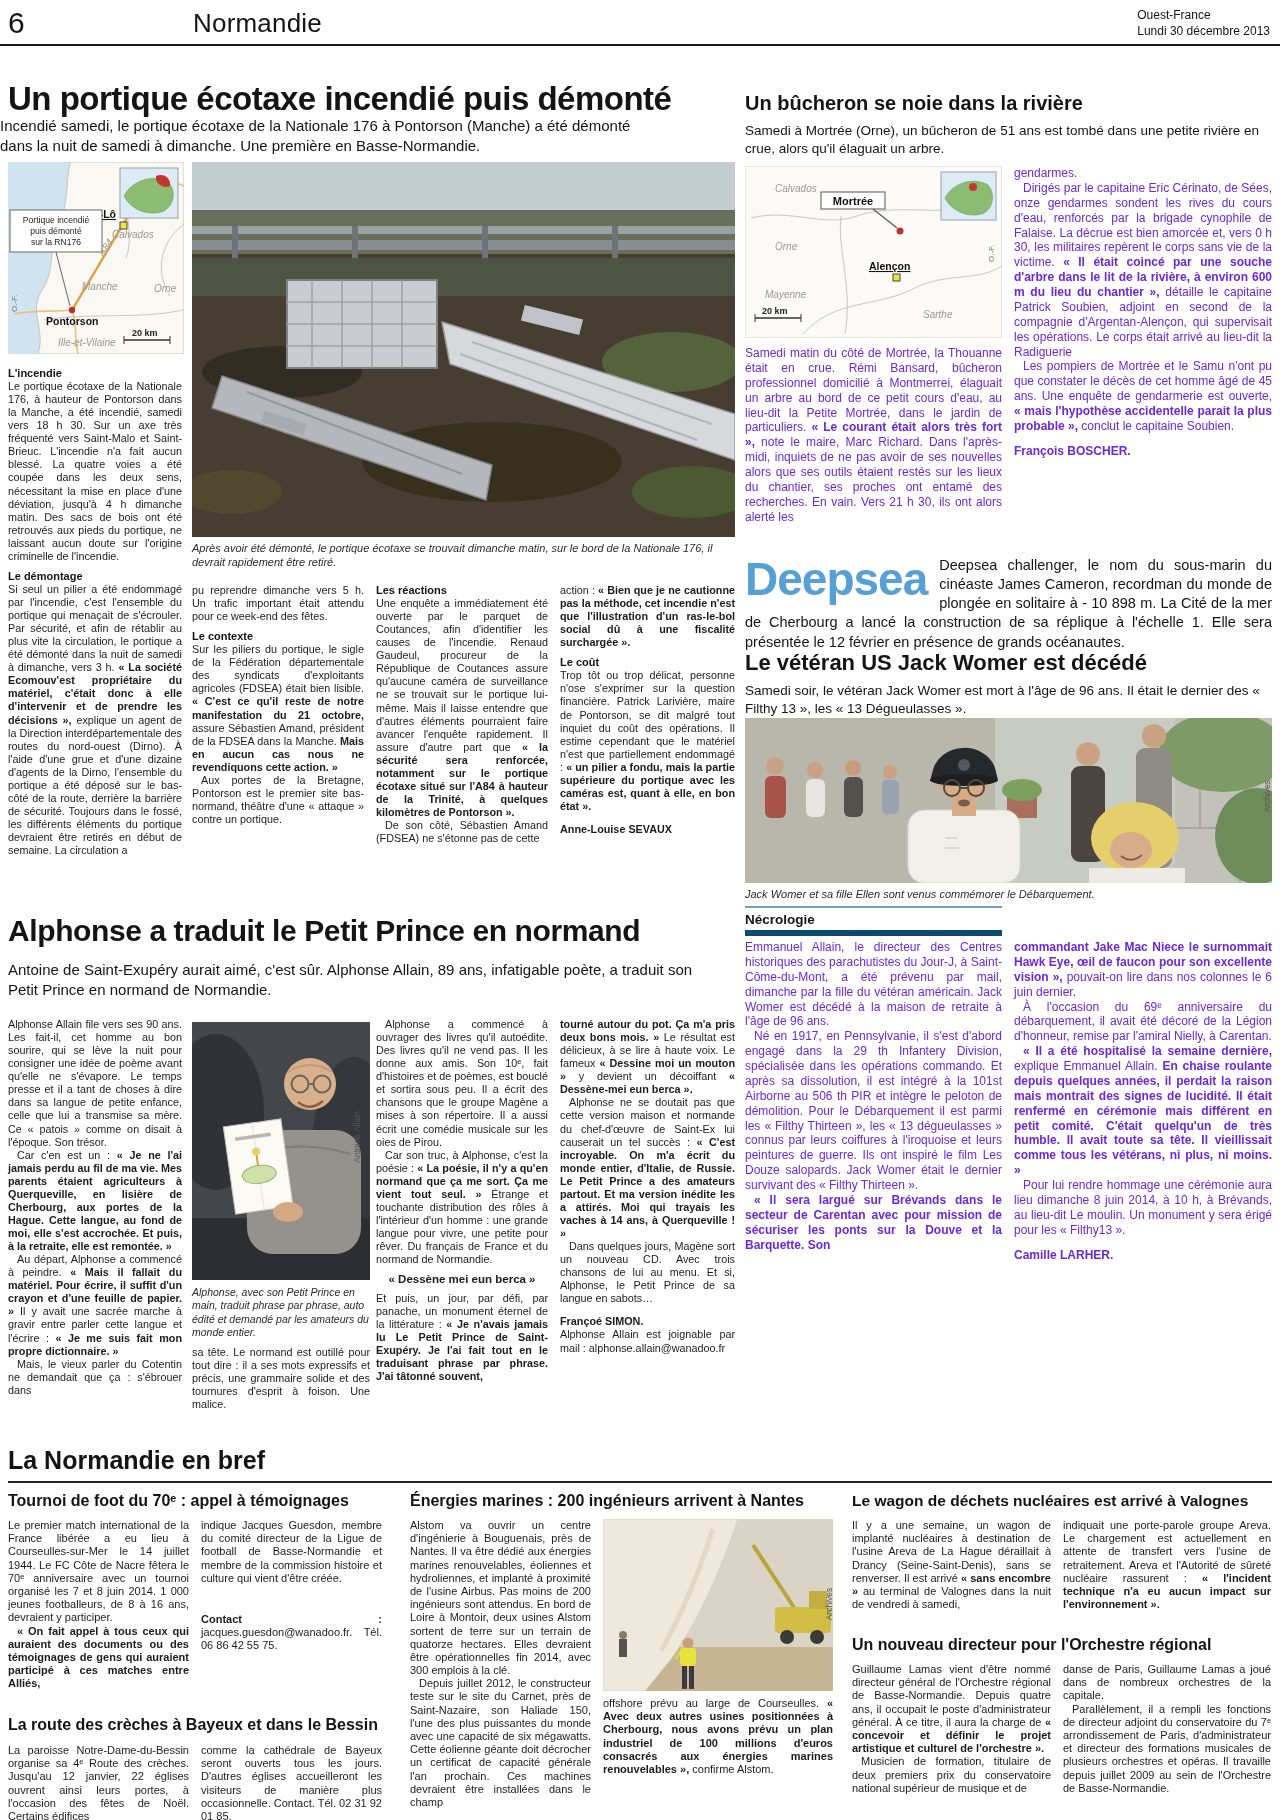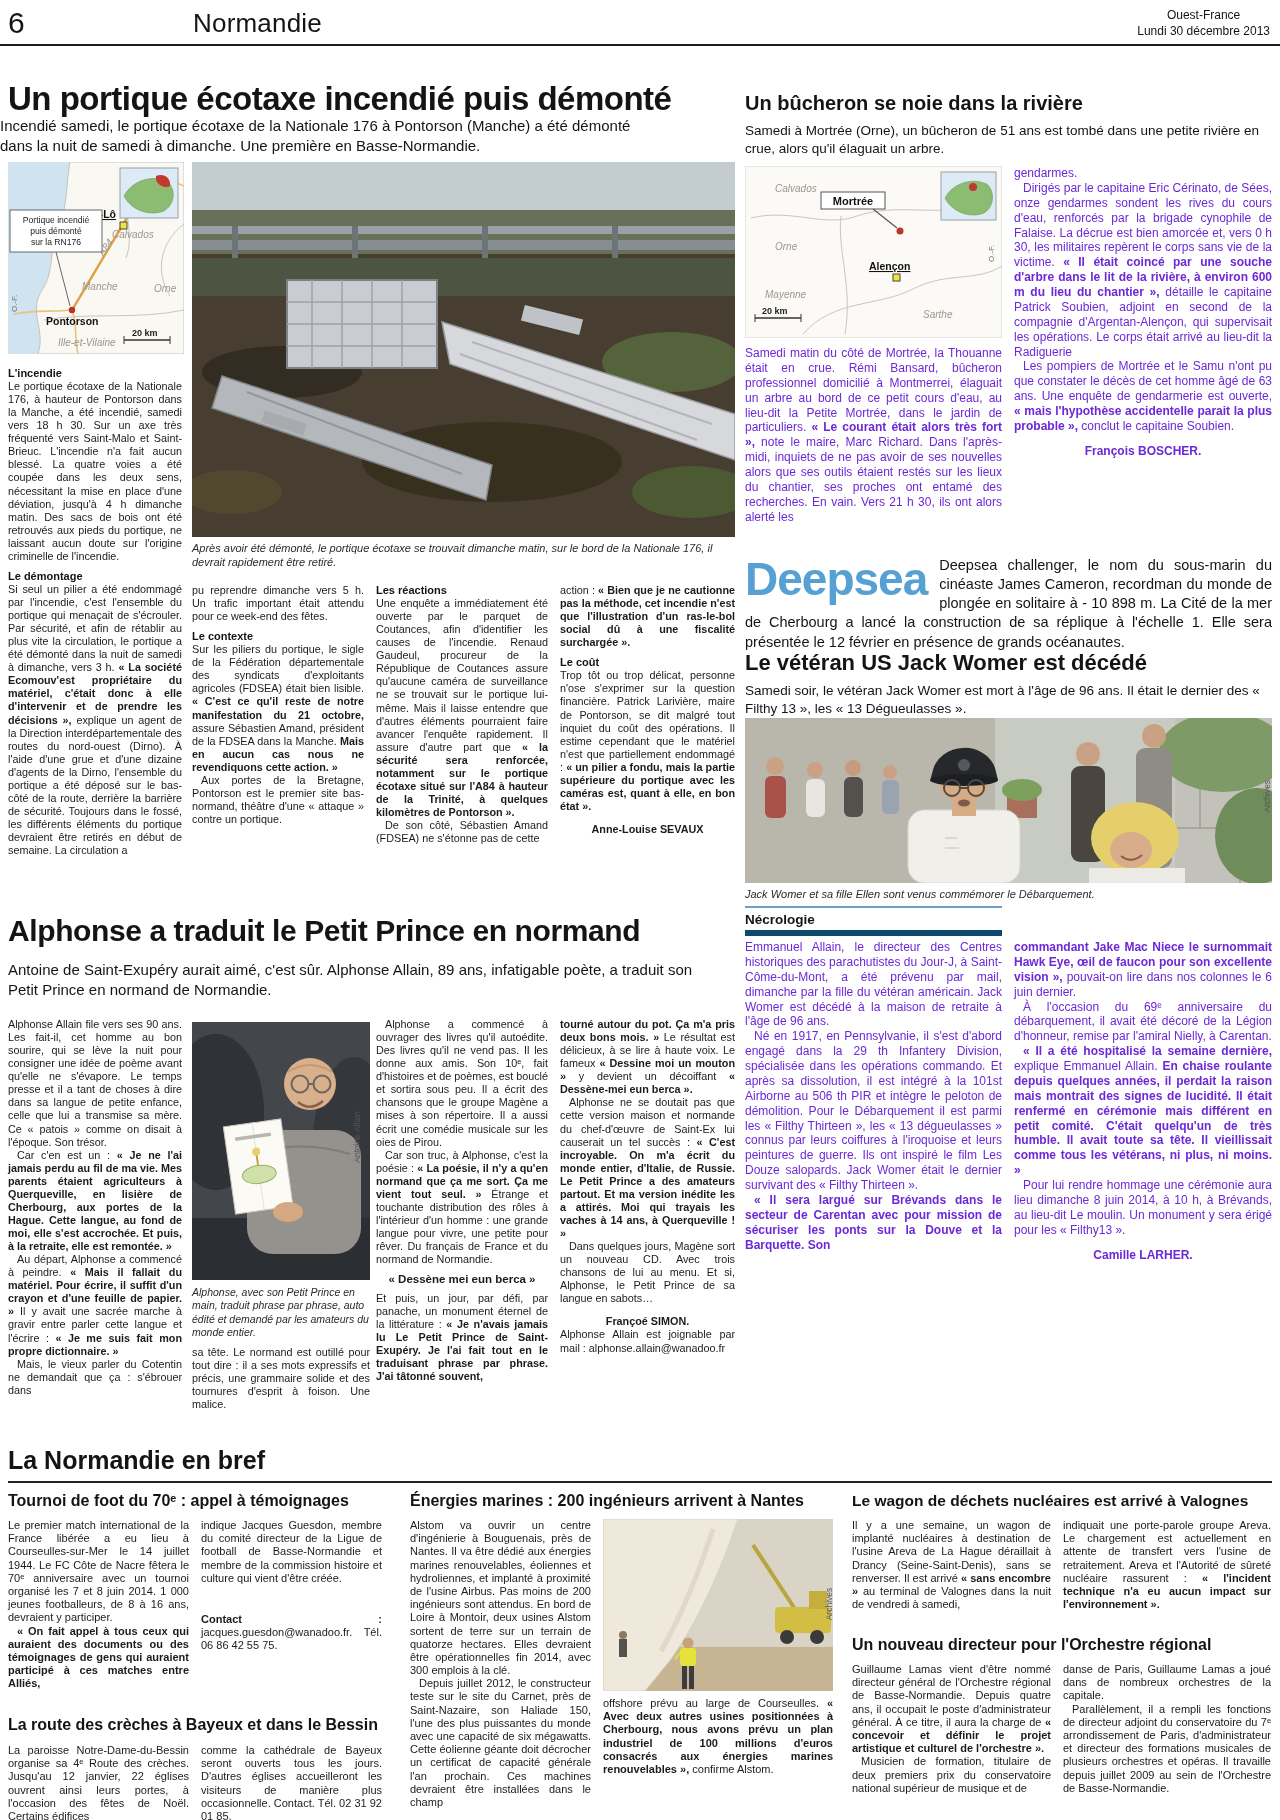--- a/index.html
+++ b/index.html
@@ -6,28 +6,28 @@
   html,body{background:#e9e9e9}
   #page{position:relative;width:1280px;height:1820px;background:#fff;margin:0 auto;
         font-family:"Liberation Sans",sans-serif;color:#141414;overflow:hidden}
   .abs{position:absolute}
   .b{font-weight:700}
   .p{font-size:10.8px;line-height:1.21;text-align:justify;color:#1b1b1b}
   .p2{font-size:12px;line-height:1.24;text-align:justify;color:#6d28d9}
   .p3{font-size:11px;line-height:1.2;text-align:justify;color:#1b1b1b}
   .ind{text-indent:9px}
   .hd{font-weight:700;font-size:11px;margin:7px 0 1px}
-  .sig{font-weight:700;text-align:center;margin-top:10px}
+  .sig{font-weight:700;text-align:left;margin-top:10px}
   .cap{font-style:italic;font-size:11px;line-height:1.27;color:#2a2a2a}
   .photo{background:#ddd;overflow:hidden}
   .pcred{position:absolute;font-size:8.5px;color:#555;transform:rotate(-90deg);white-space:nowrap}
   
   #hdr-page{left:8px;top:6px;font-size:30px;font-weight:400}
   #hdr-section{left:193px;top:8px;font-size:26px;font-weight:400;letter-spacing:.2px}
-  #hdr-right{right:10px;top:8px;text-align:center;font-size:12px;line-height:1.3}
+  #hdr-right{right:10px;top:8px;text-align:left;font-size:12px;line-height:1.3}
   #hdr-rule{left:0;top:44px;width:1280px;height:2px;background:#1c1c1c}
   
   #port-head{left:8px;top:80px;width:732px;font-size:33px;font-weight:700;letter-spacing:-.5px}
   #port-stand{left:0;top:116px;width:655px;font-size:15px;line-height:1.32}
   #map1{left:8px;top:162px;width:176px;height:192px}
   #photo1{left:192px;top:162px;width:543px;height:375px}
   #cap1{left:192px;top:542px;width:543px}
   #pcol1{left:8px;top:360px;width:174px}
   #pcol2{left:192px;top:584px;width:172px}
   #pcol3{left:376px;top:584px;width:172px}
@@ -222,21 +222,21 @@
       <text transform="rotate(-90 249 96)" x="249" y="96" font-size="8" fill="#777">O.-F.</text>
     </svg>
   </div>
 
   <div class="abs" id="bcol1">
     <p class="p2"><span>Samedi matin du côté de Mortrée, la Thouanne était en crue. Rémi Bansard, bûcheron professionnel domicilié à Montmerrei, élaguait un arbre au bord de ce petit cours d'eau, au lieu-dit la Petite Mortrée, dans le jardin de particuliers. </span><span class="b">« Le courant était alors très fort »,</span><span> note le maire, Marc Richard. Dans l'après-midi, inquiets de ne pas avoir de ses nouvelles alors que ses outils étaient restés sur les lieux du chantier, ses proches ont entamé des recherches. En vain. Vers 21 h 30, ils ont alors alerté les</span></p>
   </div>
   <div class="abs" id="bcol2">
     <p class="p2">gendarmes.</p>
     <p class="p2 ind"><span>Dirigés par le capitaine Eric Cérinato, de Sées, onze gendarmes sondent les rives du cours d'eau, renforcés par la brigade cynophile de Falaise. La décrue est bien amorcée et, vers 0 h 30, les militaires repèrent le corps sans vie de la victime. </span><span class="b">« Il était coincé par une souche d'arbre dans le lit de la rivière, à environ 600 m du lieu du chantier »,</span><span> détaille le capitaine Patrick Soubien, adjoint en second de la compagnie d'Argentan-Alençon, qui supervisait les opérations. Le corps était arrivé au lieu-dit la Radiguerie</span></p>
-    <p class="p2 ind"><span>Les pompiers de Mortrée et le Samu n'ont pu que constater le décès de cet homme âgé de 63 ans. Une enquête de gendarmerie est ouverte, </span><span class="b">« mais l'hypothèse accidentelle parait la plus probable »,</span><span> conclut le capitaine Soubien.</span></p>
+    <p class="p2 ind"><span>Les pompiers de Mortrée et le Samu n'ont pu que constater le décès de cet homme âgé de 45 ans. Une enquête de gendarmerie est ouverte, </span><span class="b">« mais l'hypothèse accidentelle parait la plus probable »,</span><span> conclut le capitaine Soubien.</span></p>
     <p class="p2 sig">François BOSCHER.</p>
   </div>
 
   <div class="abs" id="deepsea">
     <span class="word">Deepsea</span>
     <p>Deepsea challenger, le nom du sous-marin du cinéaste James Cameron, recordman du monde de plongée en solitaire à - 10 898 m. La Cité de la mer de Cherbourg a lancé la construction de sa réplique à l'échelle 1. Elle sera présentée le 12 février en présence de grands océanautes.</p>
   </div>
 
   <div class="abs" id="wom-head">Le vétéran US Jack Womer est décédé</div>
   <div class="abs" id="wom-stand">Samedi soir, le vétéran Jack Womer est mort à l'âge de 96 ans. Il était le dernier des « Filthy 13 », les « 13 Dégueulasses ».</div>

